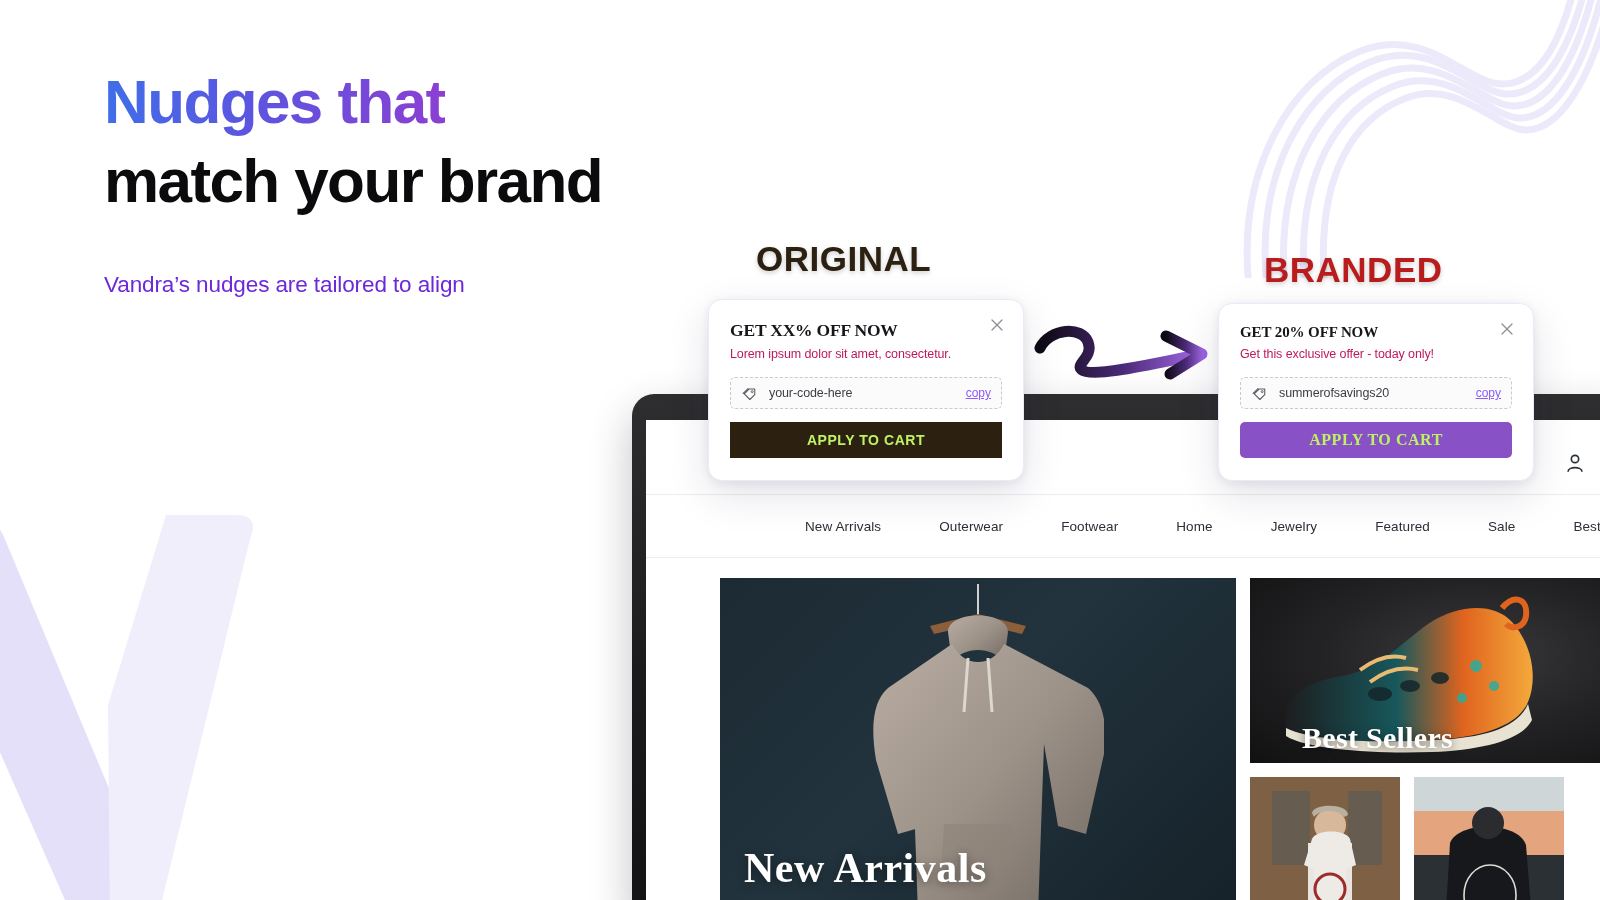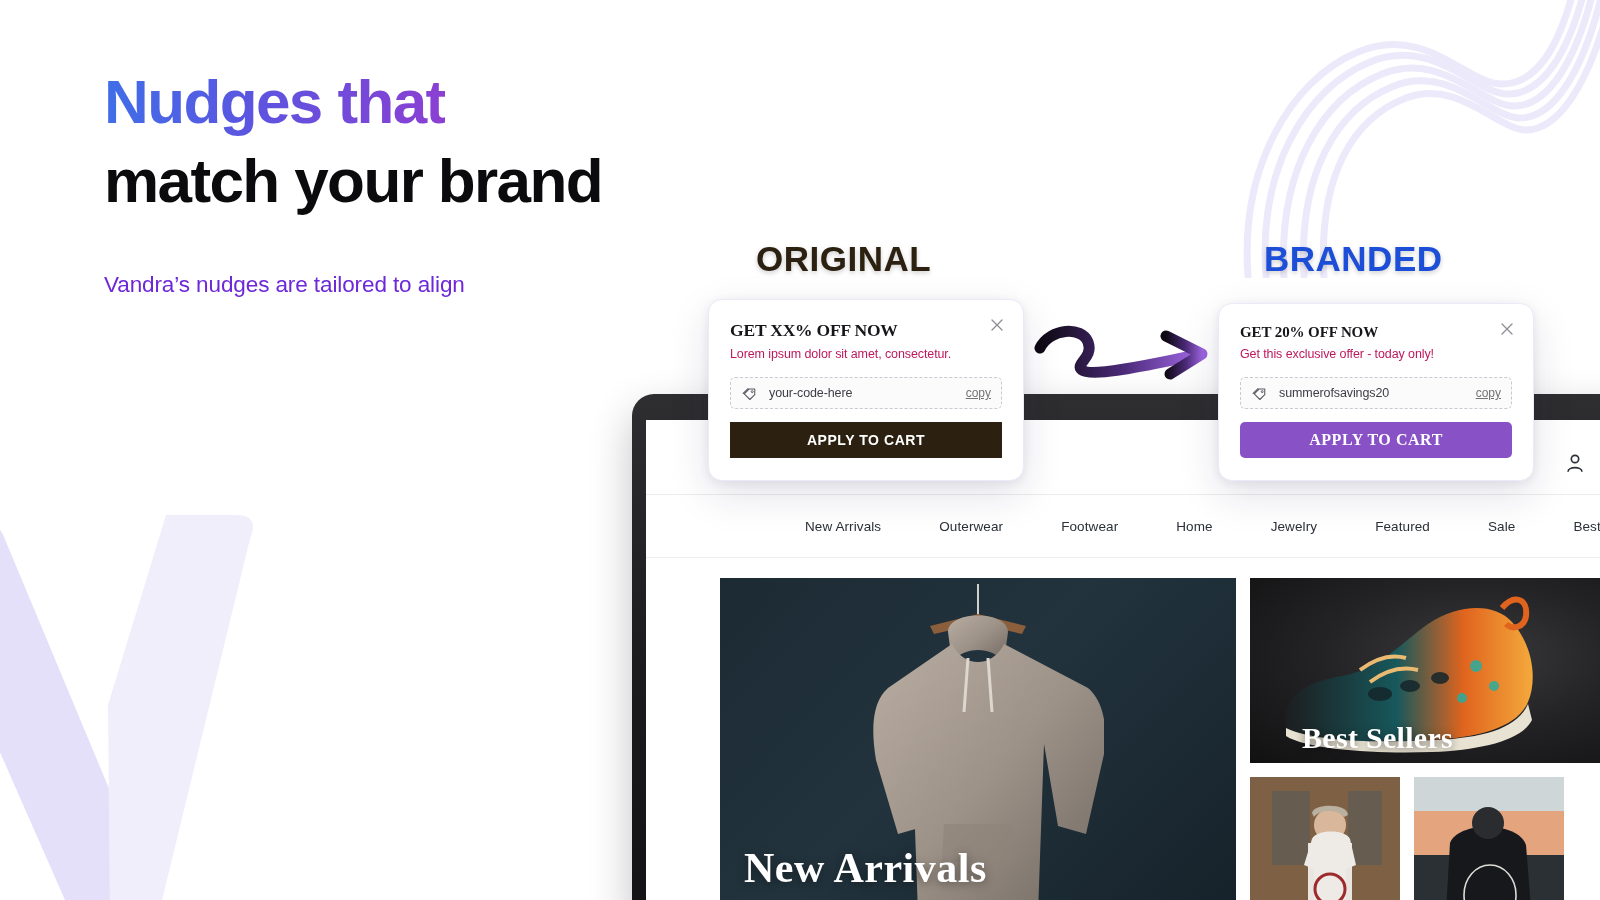--- a/index.html
+++ b/index.html
@@ -32,21 +32,21 @@
     color: #6d28d9; letter-spacing: -0.1px; white-space: nowrap;
   }
 
   
   .seclabel {
     position: absolute; z-index: 14;
     font-size: 35px; font-weight: 800; letter-spacing: 0.5px;
     text-shadow: 0 2px 5px rgba(0,0,0,.20);
   }
   #label-original { left: 756px; top: 239px; color: #2c2111; }
-  #label-branded  { left: 1264px; top: 239px; color: #1d4ed8; }
+  #label-branded  { left: 1264px; top: 250px; color: #b91c1c; }
 
   
   .laptop { position: absolute; left: 632px; top: 394px; width: 1010px; height: 520px; z-index: 6; }
   .laptop-bezel {
     position: absolute; inset: 0;
     background: linear-gradient(180deg, #2e2e30 0%, #1b1b1d 55%, #131315 100%);
     border-radius: 22px 0 0 0;
     box-shadow: 0 18px 44px rgba(10,10,20,.24);
     padding: 14px 0 0 14px;
   }
@@ -113,24 +113,24 @@
   }
   .nudge-title { font-size: 17.5px; font-weight: 700; color: #16161a; letter-spacing: -.2px; font-family: Liberation Serif, serif; }
   .nudge-sub { margin-top: 6px; font-size: 12.5px; color: #be185d; letter-spacing: -.1px; }
   .code-row {
     margin-top: 16px; height: 32px; display: flex; align-items: center;
     border: 1px dashed #c9c9d2; border-radius: 5px; background: #fbfbfc;
     padding: 0 10px 0 11px; gap: 12px;
   }
   .code-row .tag-icon { width: 15px; height: 15px; flex: 0 0 15px; }
   .code-text { font-size: 12.5px; color: #3d3d45; flex: 1; letter-spacing: -.1px; }
-  .copy-link { font-size: 12px; color: #737373; text-decoration: underline; cursor: pointer; }
+  .copy-link { font-size: 12px; color: #8b5cf6; text-decoration: underline; cursor: pointer; }
   .cta {
     margin-top: 13px; height: 36px; width: 100%; border: none; cursor: pointer;
-    color: #ffffff; font-size: 14px; font-weight: 700; letter-spacing: .55px;
+    color: #bef264; font-size: 14px; font-weight: 700; letter-spacing: .55px;
   }
   #cta-original { background: #2c2111; border-radius: 0; font-family: "Liberation Sans", sans-serif; }
   #cta-branded  { background: #8951c6; border-radius: 5px;
                   font-family: "Liberation Serif", serif; font-weight: 700; font-size: 16px; }
   #nudge-branded .nudge-title { font-family: "Liberation Serif", serif; font-size: 15px; letter-spacing: -.1px; }
 
   
   .arrow { position: absolute; left: 1030px; top: 312px; width: 190px; height: 70px; z-index: 18; }
 </style>
 </head>

